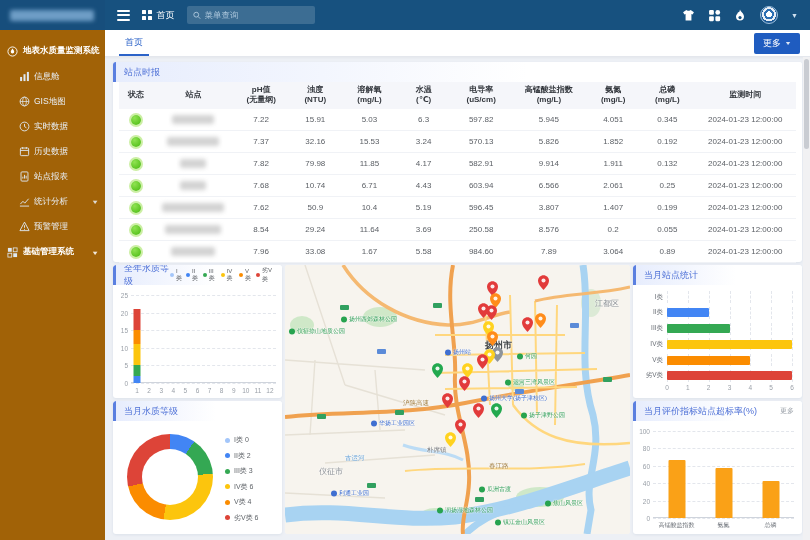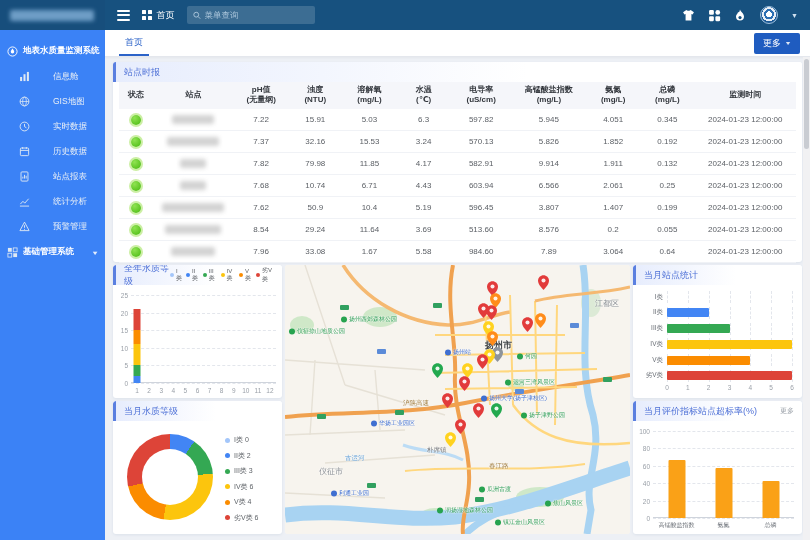--- a/index.html
+++ b/index.html
@@ -1,24 +1,24 @@
 <!DOCTYPE html>
 <html><head>
 <meta charset="utf-8">
 <style>
 *{margin:0;padding:0;box-sizing:border-box}
 html,body{width:810px;height:540px;overflow:hidden;font-family:"Liberation Sans","DejaVu Sans",sans-serif;background:#edf0f5;color:#303133;font-size:10px}
 .layout{display:flex;width:810px;height:540px}
 
-.sidebar{width:105px;background:#3b82f6;flex-shrink:0;color:#fff;display:flex;flex-direction:column}
+.sidebar{width:105px;background:#a16207;flex-shrink:0;color:#fff;display:flex;flex-direction:column}
 .logo{height:30px;display:flex;align-items:center;padding:0 10px;background:#174e7c}
 .logo-blur{width:84px;height:11px;background:#6e9dc6;border-radius:2px;filter:blur(2.2px)}
 .menu{padding-top:8px}
 .menu-group-header{display:flex;align-items:center;gap:5px;height:26px;padding:0 7px;font-size:8.5px;font-weight:bold;cursor:pointer;white-space:nowrap}
-.menu-item{display:flex;align-items:center;gap:23px;height:25px;padding:0 7px 0 19px;font-size:8.5px;color:#e9eff6;cursor:pointer;white-space:nowrap}
+.menu-item{display:flex;align-items:center;gap:4px;height:25px;padding:0 7px 0 19px;font-size:8.5px;color:#e9eff6;cursor:pointer;white-space:nowrap}
 .chev{margin-left:auto;font-size:6.5px;opacity:.85;transform:scale(1.2,.9)}
 .micon{width:11px;height:11px;flex-shrink:0;display:inline-flex}
 .micon svg{width:100%;height:100%;stroke-width:1}
 
 .main{flex:1;display:flex;flex-direction:column;min-width:0}
 .topbar{height:30px;background:#17517f;display:flex;align-items:center;color:#fff;padding:0 12px;gap:12px;flex-shrink:0}
 .hamburger{display:flex;flex-direction:column;gap:2.5px;cursor:pointer}
 .hamburger i{display:block;width:13px;height:2px;background:#fff;border-radius:1px}
 .nav-home{display:flex;gap:5px;font-size:9px;align-items:center;cursor:pointer}
 .grid-ic{display:grid;grid-template-columns:4px 4px;grid-gap:1.5px}
@@ -387,37 +387,37 @@
                   <td>0.199</td>
                   <td>2024-01-23 12:00:00</td>
                 </tr>
                 <tr>
                   <td><span class="dot"></span></td>
                   <td><span class="blur-block" style="width:56px"></span></td>
                   <td>8.54</td>
                   <td>29.24</td>
                   <td>11.64</td>
                   <td>3.69</td>
-                  <td>513.60</td>
+                  <td>250.58</td>
                   <td>8.576</td>
                   <td>0.2</td>
                   <td>0.055</td>
                   <td>2024-01-23 12:00:00</td>
                 </tr>
                 <tr>
                   <td><span class="dot"></span></td>
                   <td><span class="blur-block" style="width:44px"></span></td>
                   <td>7.96</td>
                   <td>33.08</td>
                   <td>1.67</td>
                   <td>5.58</td>
                   <td>984.60</td>
                   <td>7.89</td>
                   <td>3.064</td>
-                  <td>0.64</td>
+                  <td>0.89</td>
                   <td>2024-01-23 12:00:00</td>
                 </tr>
               </tbody>
           </table>
         </div>
       </section>
 
       <div class="bottom">
 
         <div class="col">

